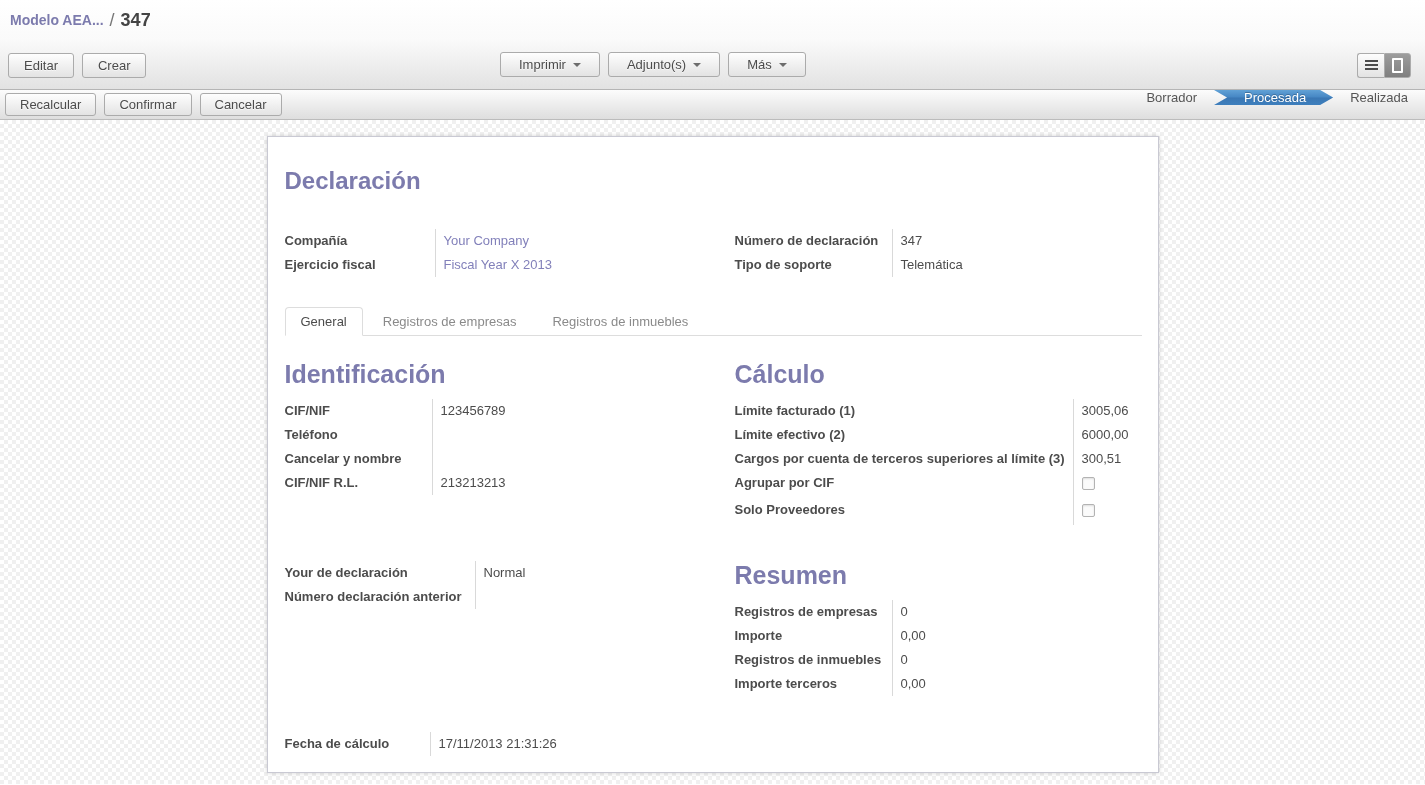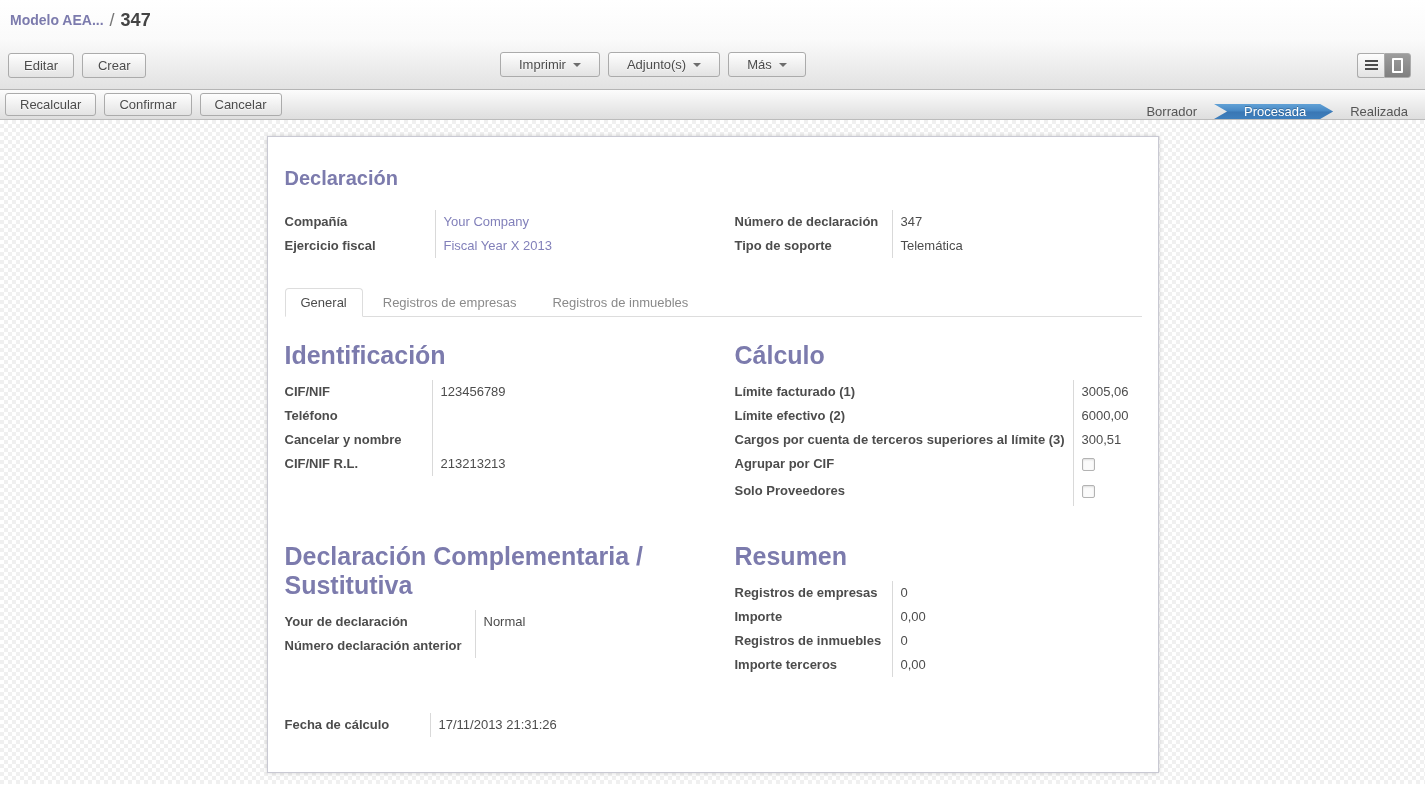--- a/index.html
+++ b/index.html
@@ -57,21 +57,21 @@
 
   
   .statusbar-row {
     height:30px;
     background:linear-gradient(to bottom,#fcfcfc,#dedede);
     border-bottom:1px solid #bcbcbc;
     display:flex; align-items:stretch; padding-left:5px;
   }
   .sb-buttons { display:flex; align-items:center; }
   .sb-buttons .btn { height:23px; padding:2px 14px; }
-  .sb-states { margin-left:auto; display:flex; align-items:flex-end; margin-right:2px; }
+  .sb-states { margin-left:auto; display:flex; align-items:flex-start; margin-right:2px; }
   .sb-state { display:flex; align-items:center; padding:0 15px; color:#555; font-size:13px; cursor:default; }
   .sb-state.active {
     background:linear-gradient(to bottom,#61a1d6 0%,#4687c4 48%,#3a77b4 52%,#3e7fbd 100%);
     color:#fff; text-shadow:0 -1px 0 rgba(0,0,0,.25);
     clip-path:polygon(0 0, calc(100% - 13px) 0, 100% 50%, calc(100% - 13px) 100%, 0 100%, 13px 50%);
     padding:0 27px 0 30px; margin:0 2px;
   }
 
   
   .content {
@@ -82,21 +82,21 @@
       linear-gradient(45deg,#f0f0f0 25%,transparent 25%,transparent 75%,#f0f0f0 75%,#f0f0f0);
     background-size:8px 8px;
     background-position:0 0,4px 4px;
   }
   .sheet {
     width:892px; height:637px; margin:0 auto;
     background:#fff; border:1px solid #c9c9d3;
     box-shadow:0 0 4px rgba(0,0,0,.18);
     padding:16px 16px 16px 17px;
   }
-  .sheet-title { color:#7c7bad; font-size:20px; font-weight:bold; margin:14px 0 20px 0; }
+  .sheet-title { color:#7c7bad; font-size:24px; font-weight:bold; margin:14px 0 34px 0; }
   .section-title { color:#7c7bad; font-size:25px; font-weight:bold; margin:0 0 10px 0; }
 
   .cols { display:flex; }
   .col-left { width:450px; flex:none; }
   .col-right { flex:1; }
 
   .frow { display:flex; min-height:24px; }
   .flabel { flex:none; font-weight:bold; color:#4c4c4c; line-height:24px; padding-right:4px; }
   .fval {
     flex:1; border-left:1px solid #d9d9d9; padding-left:8px;
@@ -267,21 +267,20 @@
           </div>
           <div class="frow cbrow">
             <label class="flabel">Solo Proveedores</label>
             <div class="fval">
               <input type="checkbox" class="cb" style="">
             </div>
           </div>
         </div>
 
         <div class="g-comp">
-          <h2 class="section-title">Declaración Complementaria / Sustitutiva</h2>
           <div class="frow">
             <label class="flabel">Your de declaración</label>
             <div class="fval">Normal</div>
           </div>
           <div class="frow">
             <label class="flabel">Número declaración anterior</label>
             <div class="fval"></div>
           </div>
         </div>
 

